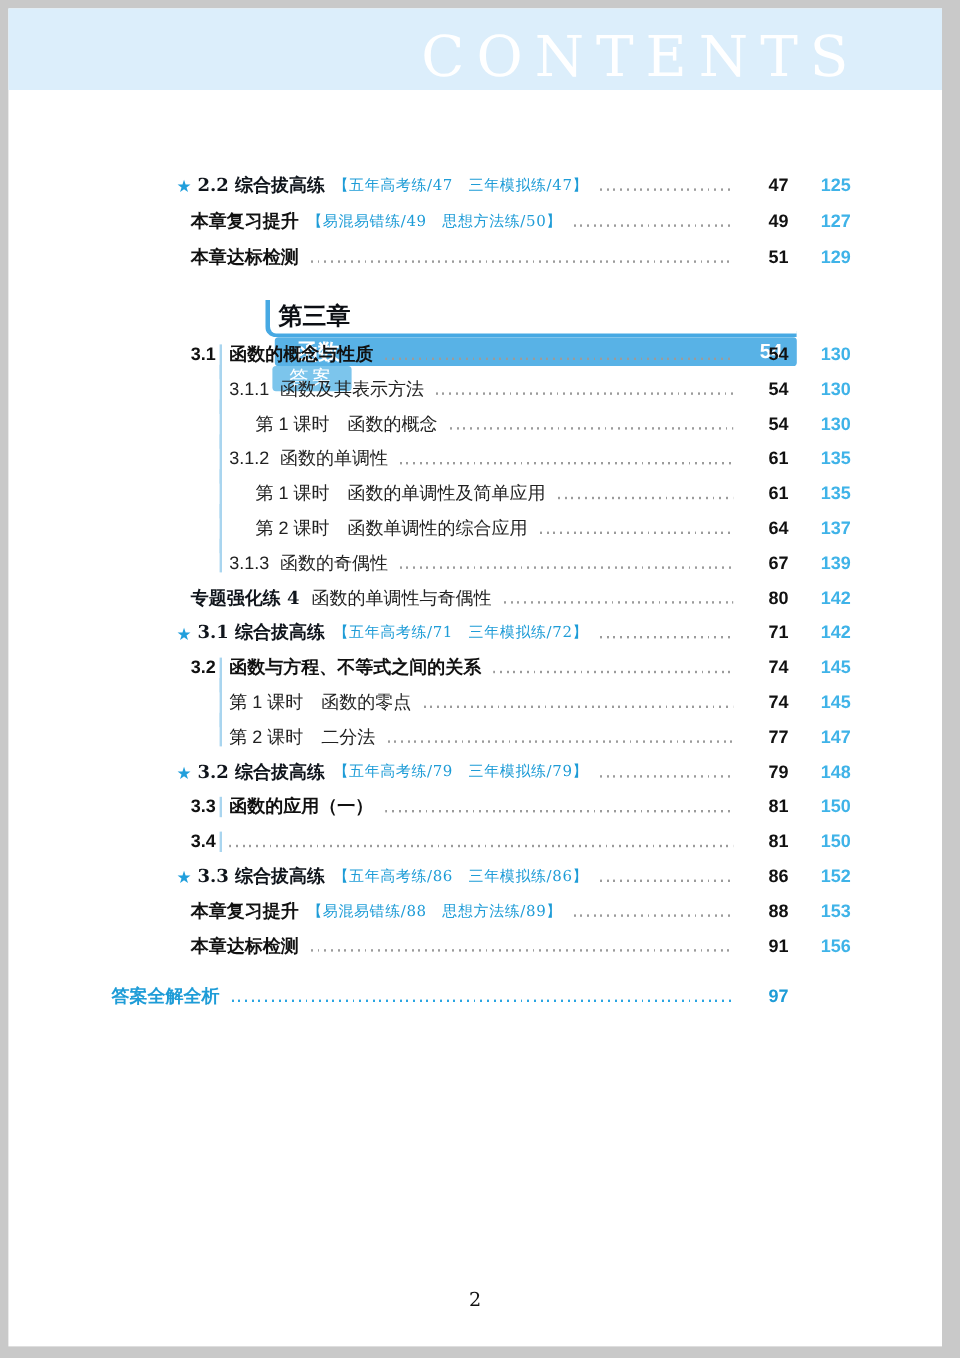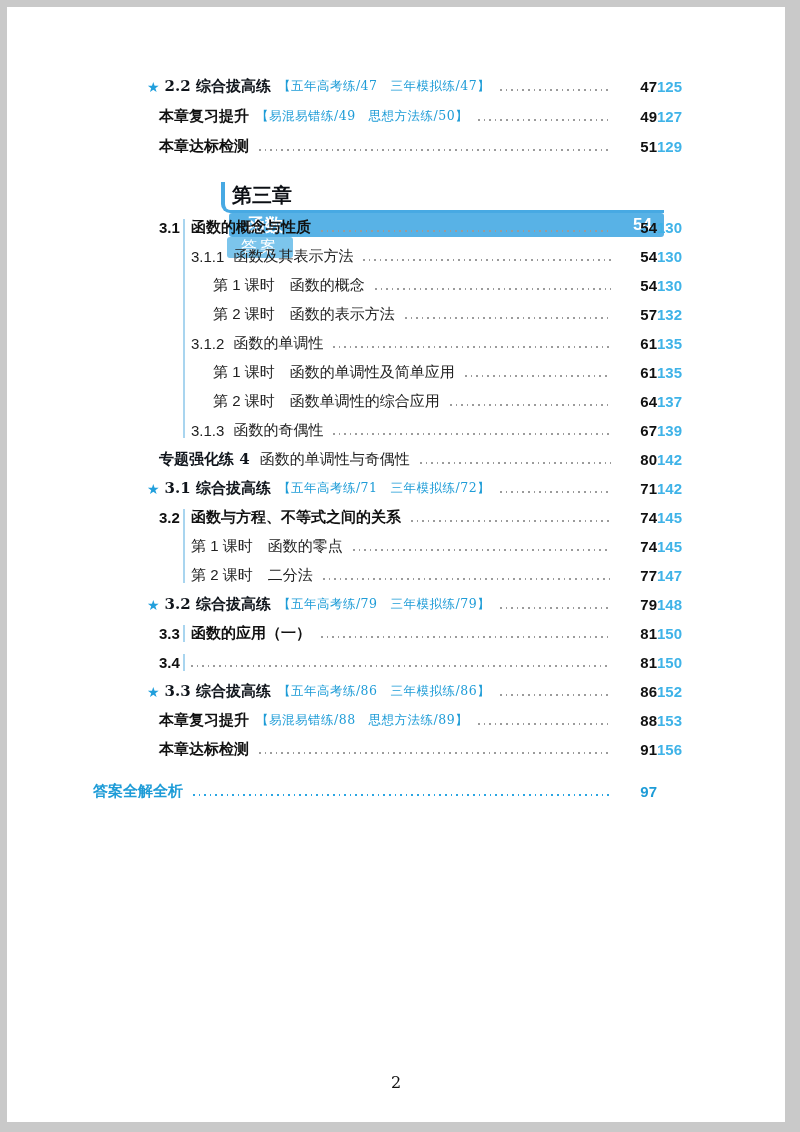--- a/index.html
+++ b/index.html
@@ -66,21 +66,21 @@
   .row .title{flex:none;}
   .row .bracket{
     color:#1e9cd7;font-size:12.5px;margin-left:7px;flex:none;
     font-family:"DejaVu Serif", serif;letter-spacing:0.5px;
   }
   .row .dots{
     flex:1;height:2px;margin:6px 10px 0 10px;align-self:center;
     background-image:repeating-linear-gradient(to right,#9b9b9b 0 1.6px,transparent 1.6px 5.6px);
   }
   .row .pg{width:36px;text-align:right;font-weight:bold;color:#111;flex:none;}
-  .row .ans{width:52px;text-align:left;font-weight:bold;color:#3fb3e8;flex:none;}
+  .row .ans{width:52px;text-align:right;font-weight:bold;color:#3fb3e8;flex:none;}
   
   .s-star{margin-left:-12px;}
   .s-bold .title,.s-boldbr .title{font-weight:bold;color:#111;}
   .s-sec .num{width:22px;}
   .s-sec .title{font-weight:bold;color:#111;padding-left:10px;}
   .s-sub1{padding-left:32px;}
   .s-sub1 .num{margin-right:9px;font-weight:normal;color:#222;}
   .s-sub2{padding-left:54px;}
   .s-topic .serif{margin-right:10px;}
   
@@ -99,20 +99,23 @@
   .folio{
     position:absolute;left:0;right:0;bottom:30px;text-align:center;
     font-family:"DejaVu Serif", serif;font-size:16px;color:#111;
   }
 </style>
 </head>
 <body>
 
 <div class="sheet">
 
+  <div class="band">
+    <div class="contents-title">CONTENTS</div>
+  </div>
 
   <div class="toc">
 
     <div id="pre-rows">
         <div class="row s-star">
           <span class="star">★</span>
           <span class="serif">2.2 综合拔高练</span>
           <span class="bracket">【五年高考练/47　三年模拟练/47】</span>
           <span class="dots"></span>
           <span class="pg">47</span>
@@ -157,26 +160,20 @@
           <span class="dots"></span>
           <span class="pg">54</span>
           <span class="ans">130</span>
         </div>
         <div class="row s-sub2 ln ln-mid">
           <span class="title">第 1 课时　函数的概念</span>
           <span class="dots"></span>
           <span class="pg">54</span>
           <span class="ans">130</span>
         </div>
-        <div class="row s-sub2 ln ln-mid">
-          <span class="title">第 2 课时　函数的表示方法</span>
-          <span class="dots"></span>
-          <span class="pg">57</span>
-          <span class="ans">132</span>
-        </div>
         <div class="row s-sub1 ln ln-mid">
           <span class="num">3.1.2</span>
           <span class="title">函数的单调性</span>
           <span class="dots"></span>
           <span class="pg">61</span>
           <span class="ans">135</span>
         </div>
         <div class="row s-sub2 ln ln-mid">
           <span class="title">第 1 课时　函数的单调性及简单应用</span>
           <span class="dots"></span>

